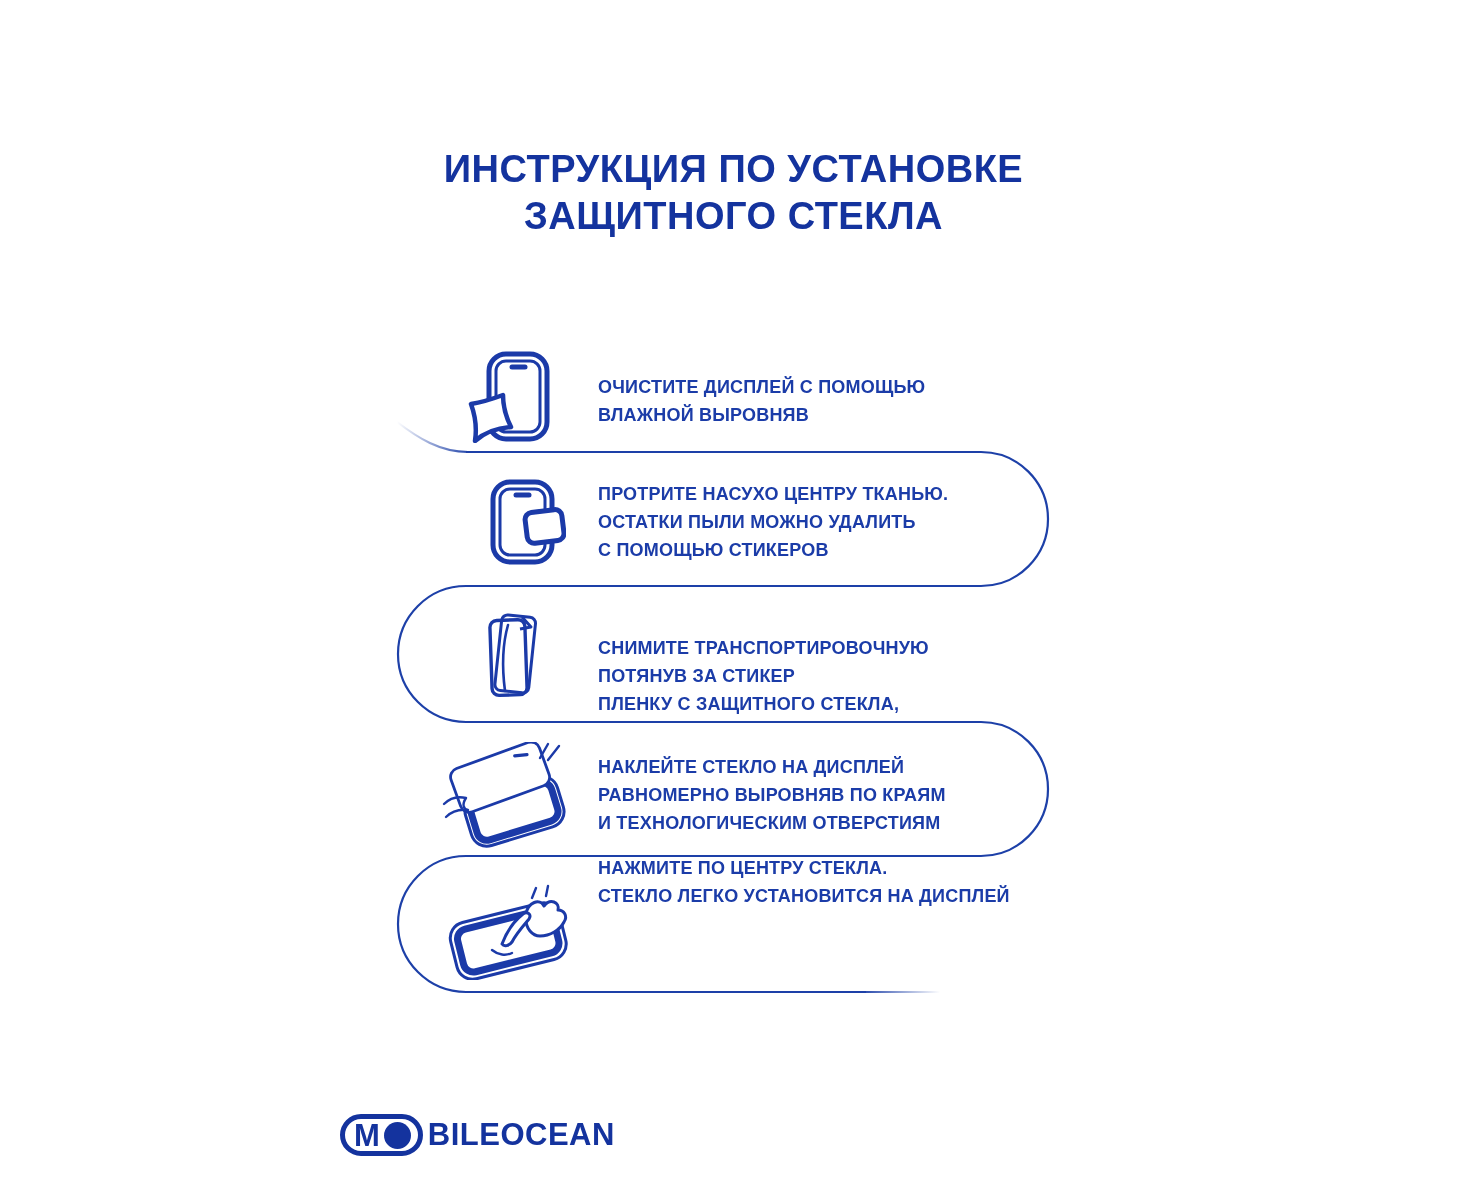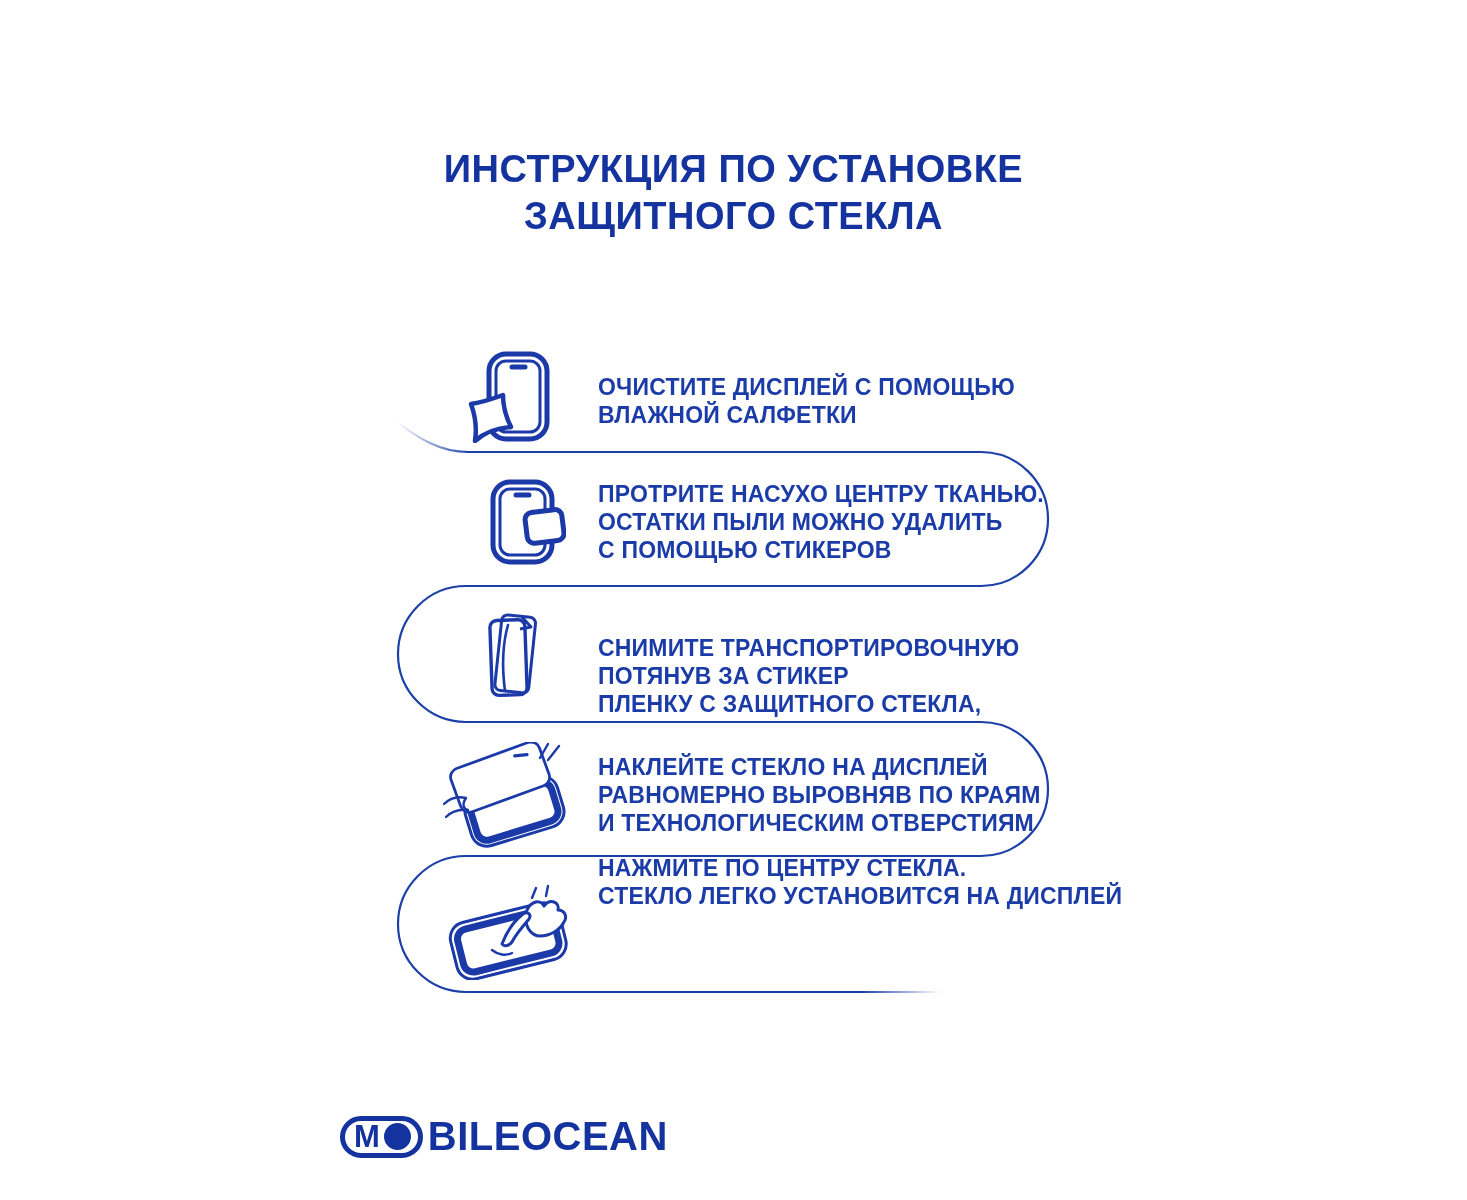--- a/index.html
+++ b/index.html
@@ -33,21 +33,21 @@
     letter-spacing: 0.5px;
   }
   .step-icon {
     position: absolute;
   }
   .step-text {
     position: absolute;
     left: 598px;
     color: #1b3ca8;
     font-weight: bold;
-    font-size: 23px;
+    font-size: 18px;
     line-height: 28.2px;
     letter-spacing: 0.2px;
     white-space: nowrap;
   }
   #icon-1 { left: 468px; top: 351px; width: 82px;  height: 92px; }
   #icon-2 { left: 490px; top: 479px; width: 76px;  height: 86px; }
   #icon-3 { left: 484px; top: 612px; width: 60px;  height: 88px; }
   #icon-4 { left: 442px; top: 742px; width: 132px; height: 108px; }
   #icon-5 { left: 446px; top: 874px; width: 140px; height: 106px; }
   #text-1 { top: 373px; }
@@ -79,21 +79,21 @@
     line-height: 31px;
     letter-spacing: 0;
   }
   .logo-dot {
     width: 27px; height: 27px;
     border-radius: 50%;
     background: #14339e;
   }
   .logo-rest {
     font-weight: bold;
-    font-size: 40px;
+    font-size: 31px;
     letter-spacing: 0.5px;
   }
 </style>
 </head>
 <body>
 
 <div class="canvas">
 
   <svg class="serpentine" viewBox="0 0 1467 1200" xmlns="http://www.w3.org/2000/svg" aria-hidden="true">
     <defs>
@@ -119,21 +119,21 @@
   <svg id="icon-1" class="step-icon" viewBox="0 0 82 92" xmlns="http://www.w3.org/2000/svg">
     <g fill="none" stroke="#1b3aa8">
       <rect x="21" y="3" width="58" height="85" rx="17" stroke-width="5"></rect>
       <rect x="28" y="10" width="44" height="71" rx="10" stroke-width="3"></rect>
       <line x1="44" y1="16" x2="57" y2="16" stroke-width="5" stroke-linecap="round"></line>
       <path d="M3,53 C16,51 27,47 35,44 C35,55 38,66 43,76 C30,77 16,82 7,90 C9,77 7,64 3,53 Z" fill="#ffffff" stroke-width="4.5" stroke-linejoin="round"></path>
     </g>
   </svg>
   <div id="text-1" class="step-text">
     <div>ОЧИСТИТЕ ДИСПЛЕЙ С ПОМОЩЬЮ</div>
-    <div>ВЛАЖНОЙ САЛФЕТКИ</div>
+    <div>ВЛАЖНОЙ ВЫРОВНЯВ</div>
   </div>
 
   <svg id="icon-2" class="step-icon" viewBox="0 0 76 86" xmlns="http://www.w3.org/2000/svg">
     <g fill="none" stroke="#1b3aa8">
       <rect x="3" y="3" width="59" height="80" rx="17" stroke-width="5"></rect>
       <rect x="10" y="10" width="45" height="66" rx="10" stroke-width="3"></rect>
       <line x1="26" y1="16" x2="39" y2="16" stroke-width="5" stroke-linecap="round"></line>
       <g transform="rotate(-7 54 47)">
         <rect x="36" y="32" width="37" height="31" rx="7" fill="#ffffff" stroke-width="5"></rect>
       </g>

